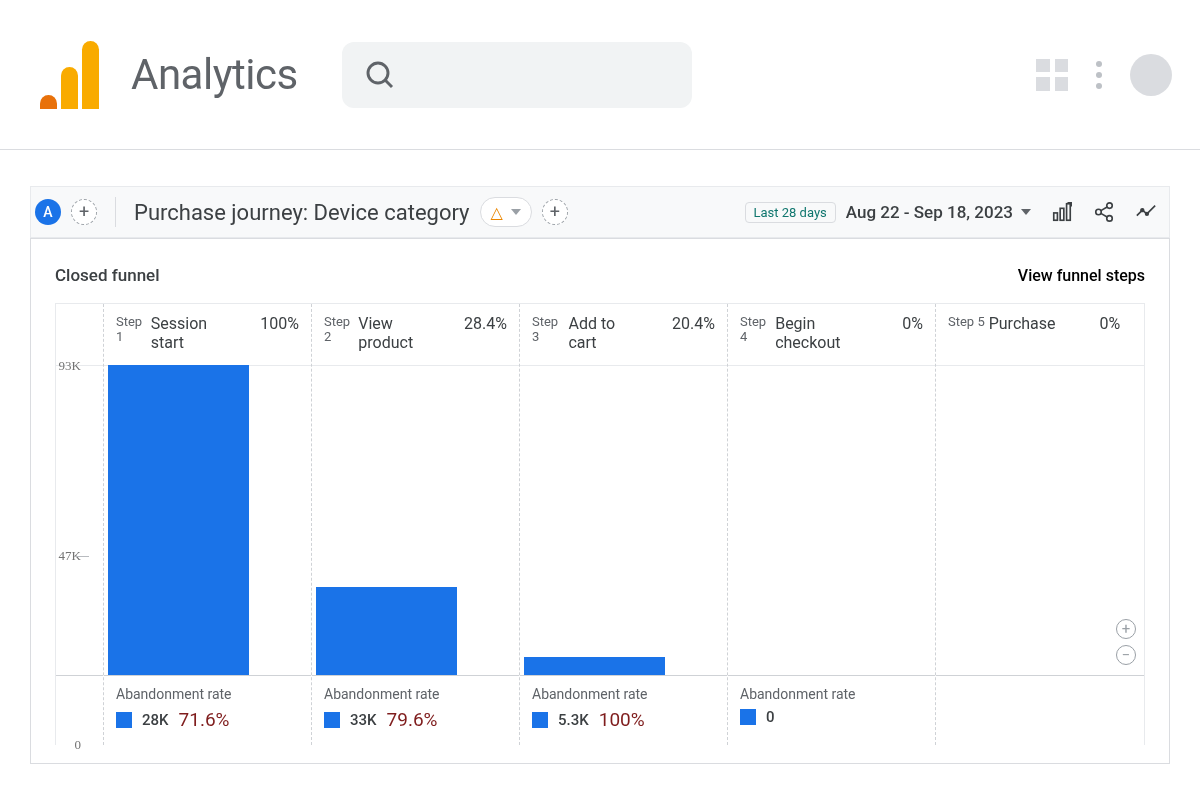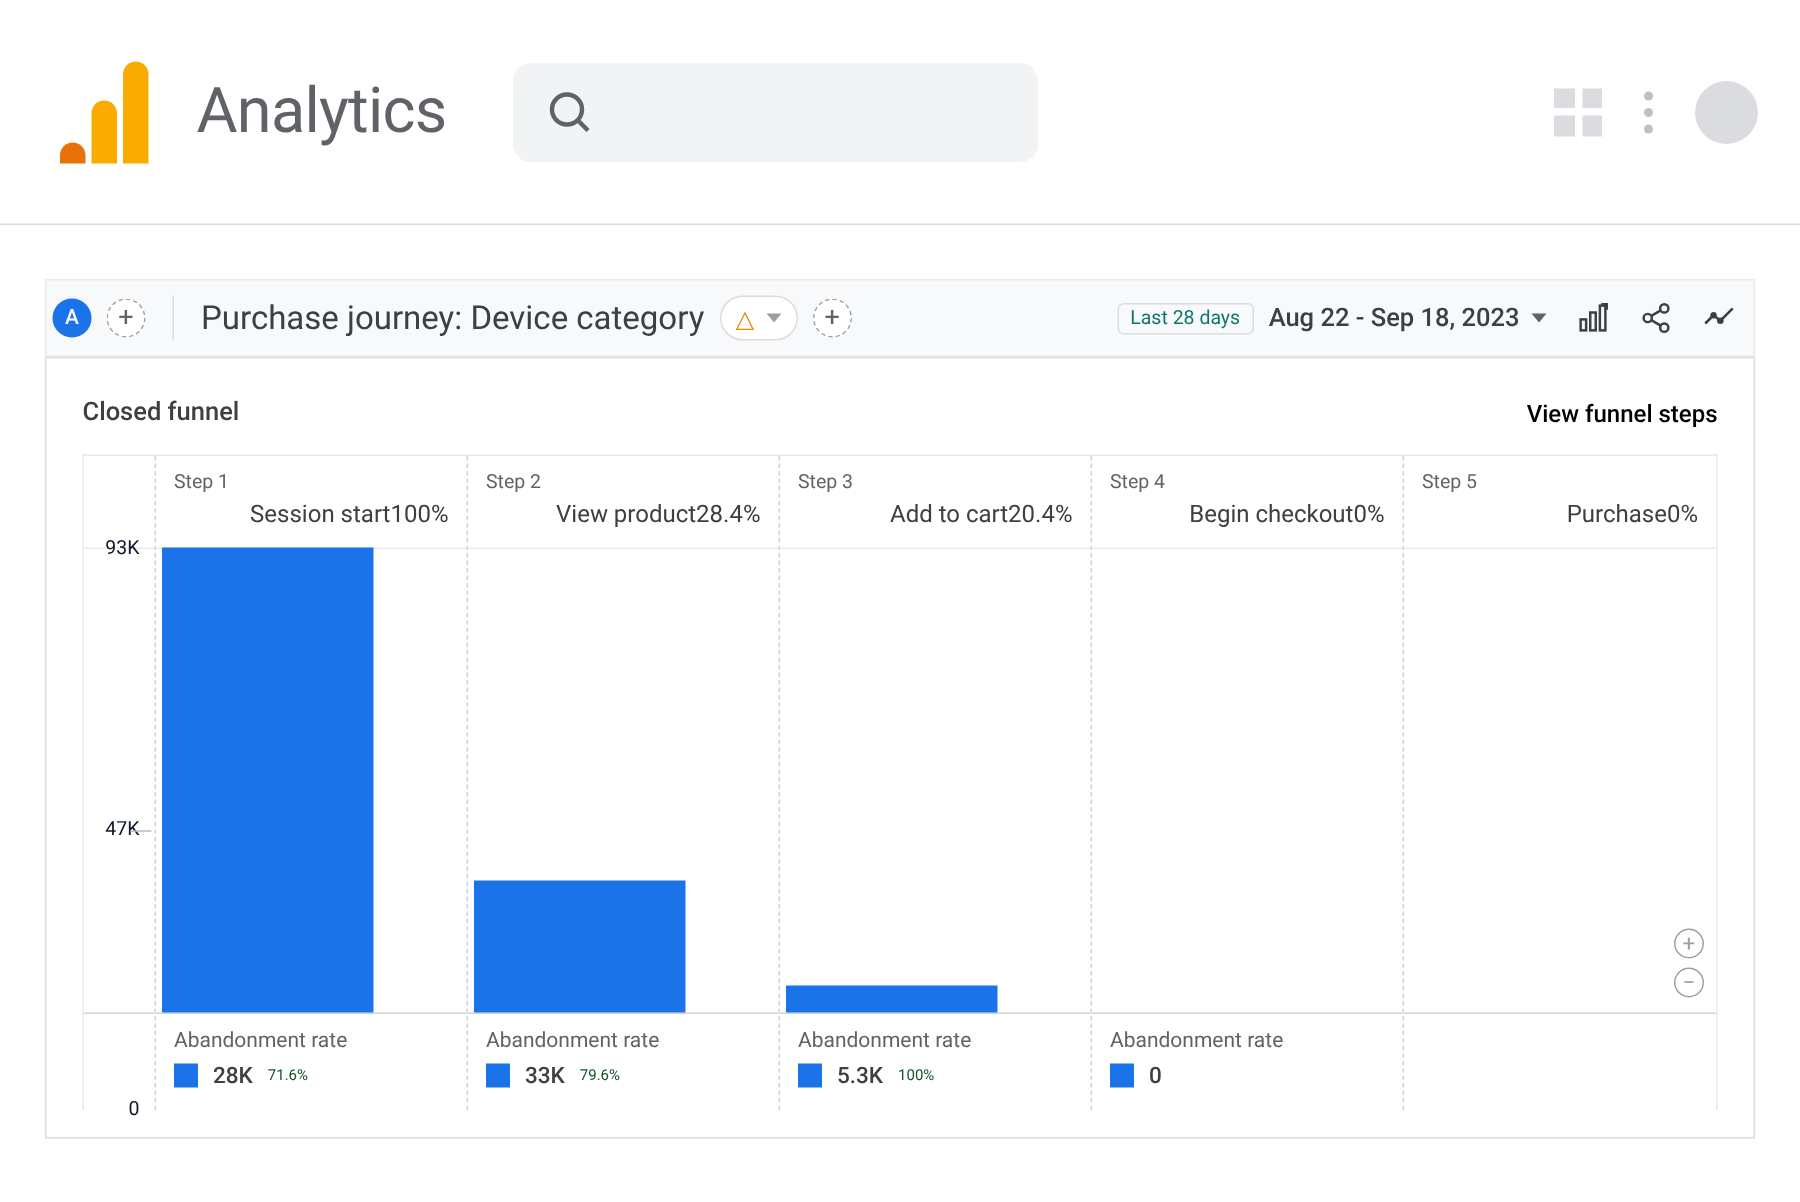--- a/index.html
+++ b/index.html
@@ -63,38 +63,38 @@
   .tb-icon svg{width:22px;height:22px;fill:none;stroke:#3c4043;stroke-width:1.8;}
   
   .card { margin: 0 30px 30px 30px; border:1px solid #dadce0; background:#fff; padding: 26px 24px 18px 24px; }
   .card-head { display:flex; align-items:center; justify-content:space-between; margin-bottom:18px;}
   .card-title { font-size:17px; color:#3c4043; font-weight:500;}
   .link { color:#000000; font-size:16px; font-weight:500; cursor:pointer;}
   
   .funnel { border:1px solid #e8eaed; border-bottom:none; display:flex; position:relative;}
   .yaxis { width:48px; border-right:1px dashed #cfd2d6; display:flex; flex-direction:column; position:relative;}
   .ylabels{ position:absolute; right:6px; top:62px; bottom:0; width:42px;}
-  .ylab{position:absolute; right:4px; font-size:13px; color:#0f172a; transform:translateY(-50%);}
+  .ylab{position:absolute; right:16px; font-size:13px; color:#737373; transform:translateY(-50%);font-family:Liberation Serif, serif;}
   .ylab.tick::after{content:"";position:absolute;right:-8px;top:50%;width:14px;border-top:1px solid #b8bbbf;}
   .steps { flex:1; display:grid; grid-template-columns: repeat(5, 1fr);}
   .step { border-right: 1px dashed #cfd2d6; display:flex; flex-direction:column; position:relative;}
   .step:last-child{border-right:none;}
-  .step-head { height:62px; border-bottom:1px solid #e8eaed; padding:10px 12px 8px 12px; display:flex; flex-direction:column; gap:4px;}
+  .step-head { height:62px; border-bottom:1px solid #e8eaed; padding:10px 12px 8px 12px; display:flex; flex-direction:row; gap:4px;}
   .step-num{font-size:13px;color:#5f6368;}
-  .step-row{display:flex;justify-content:flex-end;align-items:baseline;}
+  .step-row{display:flex;justify-content:flex-end;align-items:baseline;gap:44px;}
   .step-name{font-size:16px;color:#3c4043;}
   .step-pct{font-size:16px;color:#3c4043;}
   .bar-area{height:310px; position:relative; border-bottom:1px solid #cfd2d6;}
   .bar{ position:absolute; left:4px; width:68%; bottom:0; background:#1a73e8;}
   .step-foot{padding:10px 12px 14px 12px;}
   .ab-label{font-size:14px;color:#5f6368;margin-bottom:6px;}
   .ab-row{display:flex;align-items:center;gap:10px;}
   .sq{width:16px;height:16px;background:#1a73e8;}
   .ab-count{font-size:15px;color:#3c4043;font-weight:500;}
-  .ab-rate{font-size:10px;color:#14532d;}
+  .ab-rate{font-size:19px;color:#7f1d1d;}
   .zoom-ctl{position:absolute;right:8px;bottom:10px;display:flex;flex-direction:column;gap:6px;}
   .zoom-ctl div{width:20px;height:20px;border:1.5px solid #9aa0a6;border-radius:50%;display:flex;align-items:center;justify-content:center;color:#9aa0a6;font-size:15px;line-height:1;cursor:pointer;background:#fff;}
 </style>
 </head>
 <body>
 
 <div class="header">
   <div class="logo-block">
     <span class="logo-bar b1"></span>
     <span class="logo-bar b2"></span>

